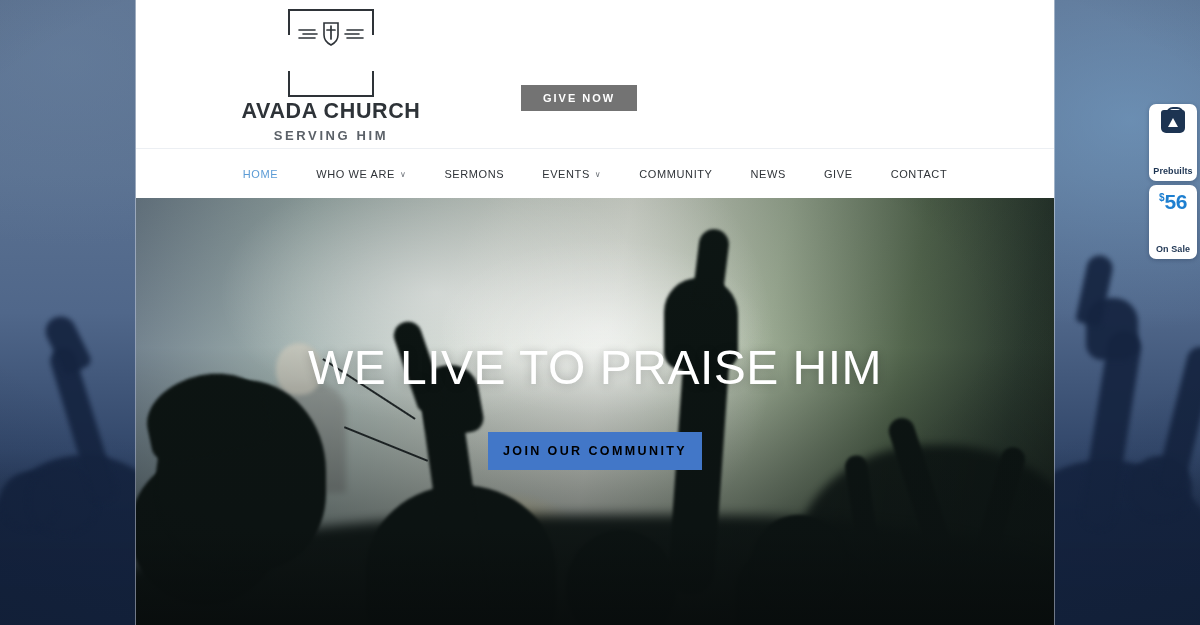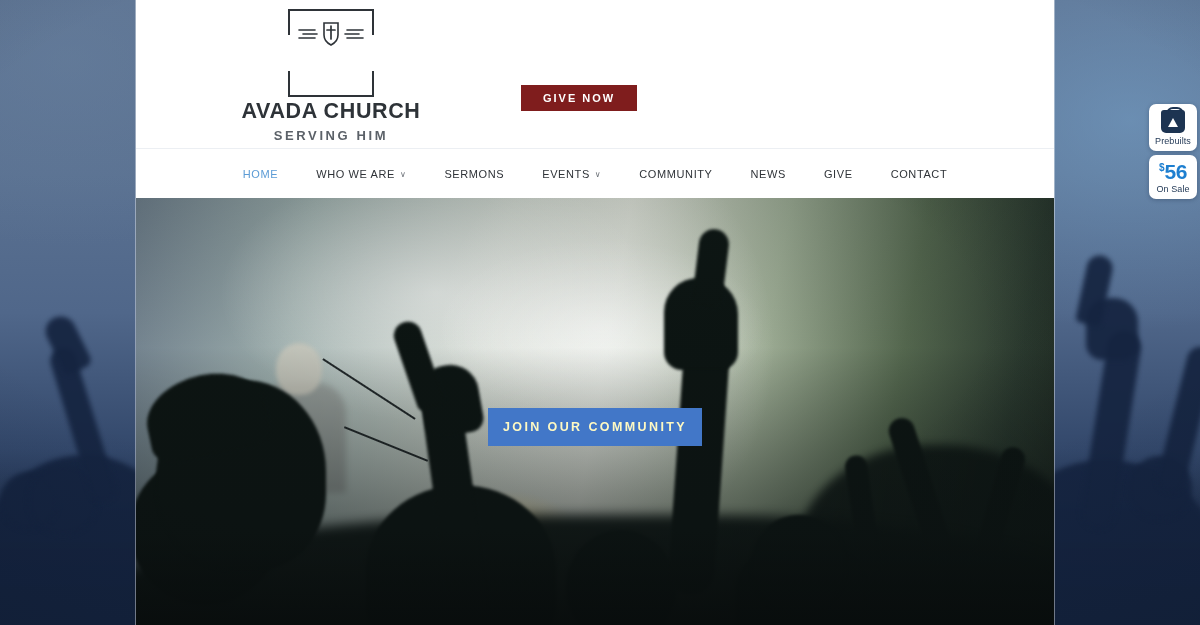--- a/index.html
+++ b/index.html
@@ -64,21 +64,21 @@
              color:#5b6168; text-transform:uppercase; margin-top:3px;}
   #header-right{ flex:1; display:flex; align-items:center; justify-content:flex-start;
                  gap:30px; padding-left:40px; }
   #tagline{ font-size:14.5px; color:#555b61; font-weight:400; letter-spacing:.1px; }
   .btn-blue{
     background:#4277c8; color:#fff; border:none; cursor:pointer;
     font-family:"Liberation Sans", sans-serif;
   }
   #give-now{ padding:0 22px; height:26px; font-size:11px; font-weight:700;
              letter-spacing:2px; display:inline-flex; align-items:center;
-             justify-content:center; background:#7f1d1d;margin-top:47px; }
+             justify-content:center; background:#737373;margin-top:47px; }
 
   
   #navbar{ height:50px; border-top:1px solid #eceff3; background:#fff;
            display:flex; align-items:center; justify-content:center; }
   #nav{ display:flex; align-items:center; gap:0; }
   .nav-item{
     font-size:11px; letter-spacing:.6px; color:#2f3338; text-transform:uppercase;
     padding:0 19px; cursor:pointer; display:flex; align-items:center; gap:5px;
     white-space:nowrap; font-weight:400;text-align:right;
   }
@@ -138,21 +138,21 @@
     align-items:center; justify-content:center; padding-bottom:10px;
   }
   #hero-title{
     color:#fff; font-size:48px; font-weight:300; letter-spacing:.5px;
     text-transform:uppercase; white-space:nowrap; line-height:1;
     text-shadow:0 1px 10px rgba(0,0,0,.22);
   }
   #join-btn{
     margin-top:40px; padding:0 15px; height:38px; font-size:12.5px; font-weight:700;
     letter-spacing:2.4px; display:inline-flex; align-items:center; justify-content:center;
-    background:#4277c8; color:#fef9c3;
+    background:#4277c8; color:#000000;
   }
 
   
   #side-widget{
     position:absolute; right:3px; top:104px; width:48px;
     display:flex; flex-direction:column; gap:4px; z-index:20;
   }
   .sw-card{
     background:#fff; border-radius:7px; padding:6px 3px 5px;
     display:flex; flex-direction:column; align-items:center;
@@ -165,21 +165,21 @@
   }
   #prebuilt-icon::before{
     content:""; position:absolute; top:-3px; left:5px; width:14px; height:5px;
     border:2px solid #1d3452; border-bottom:none; border-radius:7px 7px 0 0;
     background:transparent;
   }
   #prebuilt-glyph{
     width:0; height:0; border-left:5px solid transparent; border-right:5px solid transparent;
     border-bottom:9px solid #fff; position:relative; top:1px;
   }
-  .sw-label{ font-size:9px; font-weight:400; color:#1d3452; letter-spacing:.1px; }
+  .sw-label{ font-size:9px; font-weight:700; color:#1d3452; letter-spacing:.1px;margin-top:30px; }
   #price-row{ display:flex; align-items:flex-start; line-height:1; margin-bottom:2px; }
   #price-cur{ font-size:10px; font-weight:700; color:#1e7fd0; position:relative; top:2px; }
   #price-val{ font-size:21px; font-weight:700; color:#1e7fd0; letter-spacing:-.5px; }
 </style>
 </head>
 <body>
 
 <div id="backdrop">
   <div id="bd-glow"></div>
   <div class="sil" id="bd-base-l"></div>
@@ -290,20 +290,21 @@
     <div class="hsil" id="h-arm2"></div>
     <div class="hsil" id="h-hand2"></div>
     <div class="hsil" id="h-fing2"></div>
     <div class="hsil" id="h-arm3"></div>
     <div class="hsil" id="h-arm4"></div>
     <div class="hsil" id="h-arm5"></div>
 
     <div id="hero-dark"></div>
 
     <div id="hero-content">
+      <h1 id="hero-title">WE LIVE TO PRAISE HIM</h1>
       <button id="join-btn" class="btn-blue">JOIN OUR COMMUNITY</button>
     </div>
   </section>
 </div>
 
 <div id="side-widget">
 
   <div class="sw-card">
     <span id="prebuilt-icon">
       <span id="prebuilt-glyph"></span>

